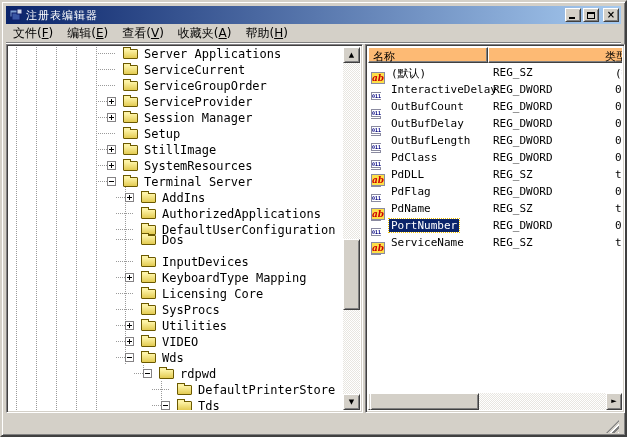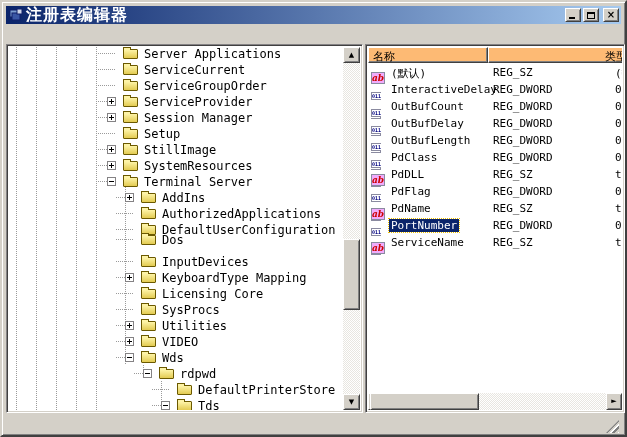--- a/index.html
+++ b/index.html
@@ -11,21 +11,21 @@
     position:absolute; inset:0; background:#D4D0C8;
     border:2px solid; border-color:#D4D0C8 #404040 #404040 #D4D0C8;
     box-shadow: inset 1px 1px 0 #fff, inset -1px -1px 0 #808080;
   }
   .titlebar {
     position:absolute; left:4px; top:4px; right:4px; height:18px;
     background:linear-gradient(to right,#0A246A,#A6CAF0);
     display:flex; align-items:center; padding:0 2px; color:#fff;
   }
   .title-icon { width:14px; height:14px; margin:0 3px 0 1px; flex:none; }
-  .title-text { font-size:16px; font-weight:bold; letter-spacing:1px; white-space:nowrap; }
+  .title-text { font-size:11px; font-weight:normal; letter-spacing:1px; white-space:nowrap; }
   .tb-btns { margin-left:auto; display:flex; gap:2px; }
   .tb-btn {
     width:16px; height:14px; background:#D4D0C8; position:relative;
     border:1px solid; border-color:#fff #404040 #404040 #fff;
     box-shadow: inset 1px 1px 0 #D4D0C8, inset -1px -1px 0 #808080;
     font:bold 9px/12px "DejaVu Sans",sans-serif; text-align:center; color:#000;
   }
   .tb-btn.close { margin-left:2px; }
   .glyph-min { position:absolute; left:3px; bottom:2px; width:6px; height:2px; background:#000; }
   .glyph-max { position:absolute; left:3px; top:3px; width:8px; height:7px; border:1px solid #000; border-top:2px solid #000; }
@@ -79,21 +79,21 @@
     border:1px solid; border-color:#fff #404040 #404040 #fff;
     box-shadow: inset -1px -1px 0 #808080; overflow:hidden; white-space:nowrap;
   }
   .hcell.c1 { width:120px; } .hcell.c2 { width:144px;text-align:right; } .hcell.c3 { flex:1; }
   .list-row { position:absolute; left:0; right:0; height:17px; }
   .lr-iconwrap { position:absolute; left:3px; top:2px; }
   .lr-name { position:absolute; left:21px; top:2px; font-size:11px; white-space:nowrap; padding:0 2px; }
   .lr-name.sel { background:#0A246A; color:#fff; outline:1px dotted #f0c000; }
   .lr-type { position:absolute; left:125px; top:2px; font-size:11px; white-space:nowrap; }
   .lr-data { position:absolute; left:247px; top:2px; right:0; font-size:11px; white-space:nowrap; overflow:hidden; }
-  .ic-str { width:15px; height:11px; background:#f0abfc; border:1px solid #8a8aa0; position:relative;
+  .ic-str { width:15px; height:11px; background:#fde047; border:1px solid #8a8aa0; position:relative;
     color:#cc0000; font:italic bold 9px/10px "DejaVu Serif",serif; text-align:center; }
   .ic-dw  { width:15px; height:11px; background:#fff; border:1px solid #8a8aa0;
     color:#000080; font:bold 5px/5px "DejaVu Sans Mono",monospace; text-align:center; white-space:pre; }
 
   
   .sb-track {
     background-color:#E8E6E0;
     background-image:linear-gradient(45deg,#fff 25%,transparent 25%,transparent 75%,#fff 75%),
                      linear-gradient(45deg,#fff 25%,transparent 25%,transparent 75%,#fff 75%);
     background-size:2px 2px; background-position:0 0,1px 1px;
@@ -142,20 +142,27 @@
       <span class="tb-btn">
           <span class="glyph-min"></span>
         </span>
       <span class="tb-btn">
           <span class="glyph-max"></span>
         </span>
       <span class="tb-btn close glyph-x"><span>×</span></span>
     </span>
   </div>
 
+  <div class="menubar">
+      <span class="menu-item"><span>文件</span>(<u>F</u>)</span>
+      <span class="menu-item"><span>编辑</span>(<u>E</u>)</span>
+      <span class="menu-item"><span>查看</span>(<u>V</u>)</span>
+      <span class="menu-item"><span>收藏夹</span>(<u>A</u>)</span>
+      <span class="menu-item"><span>帮助</span>(<u>H</u>)</span>
+    </div>
 
   <div class="pane pane-left">
     <div class="tree-view mono">
 
       <div class="tree-guide" style="left:7px"></div>
       <div class="tree-guide" style="left:27px"></div>
       <div class="tree-guide" style="left:47px"></div>
       <div class="tree-guide" style="left:67px"></div>
       <div class="tree-guide" style="left:87px"></div>
 

